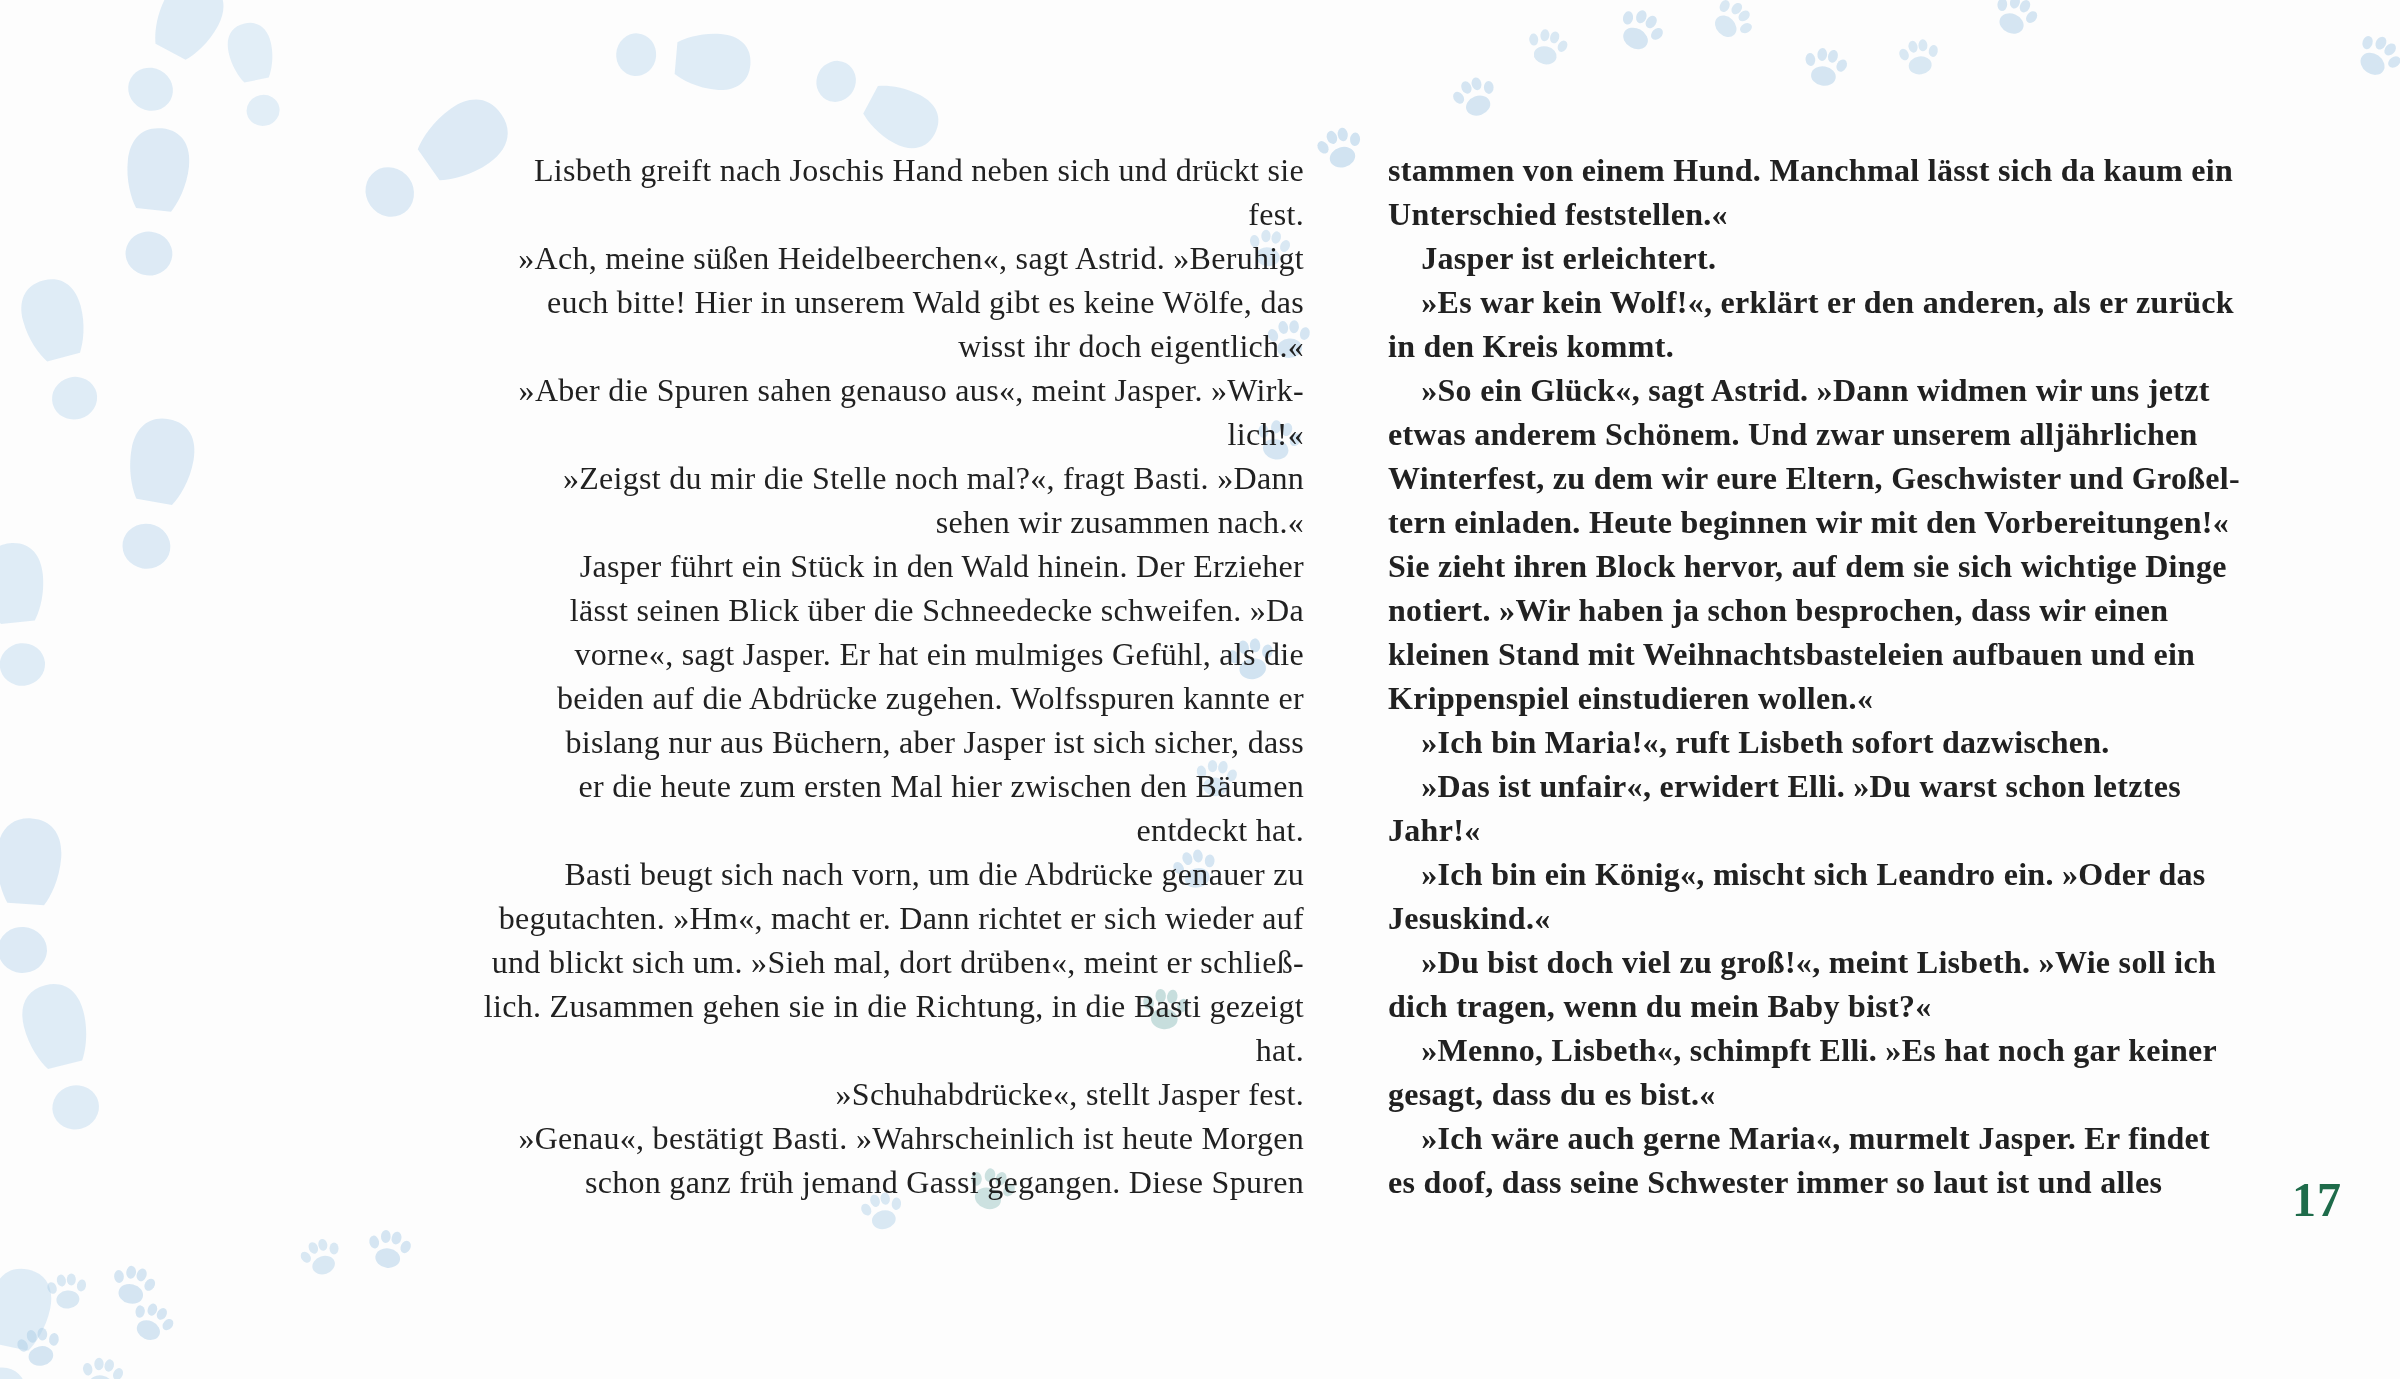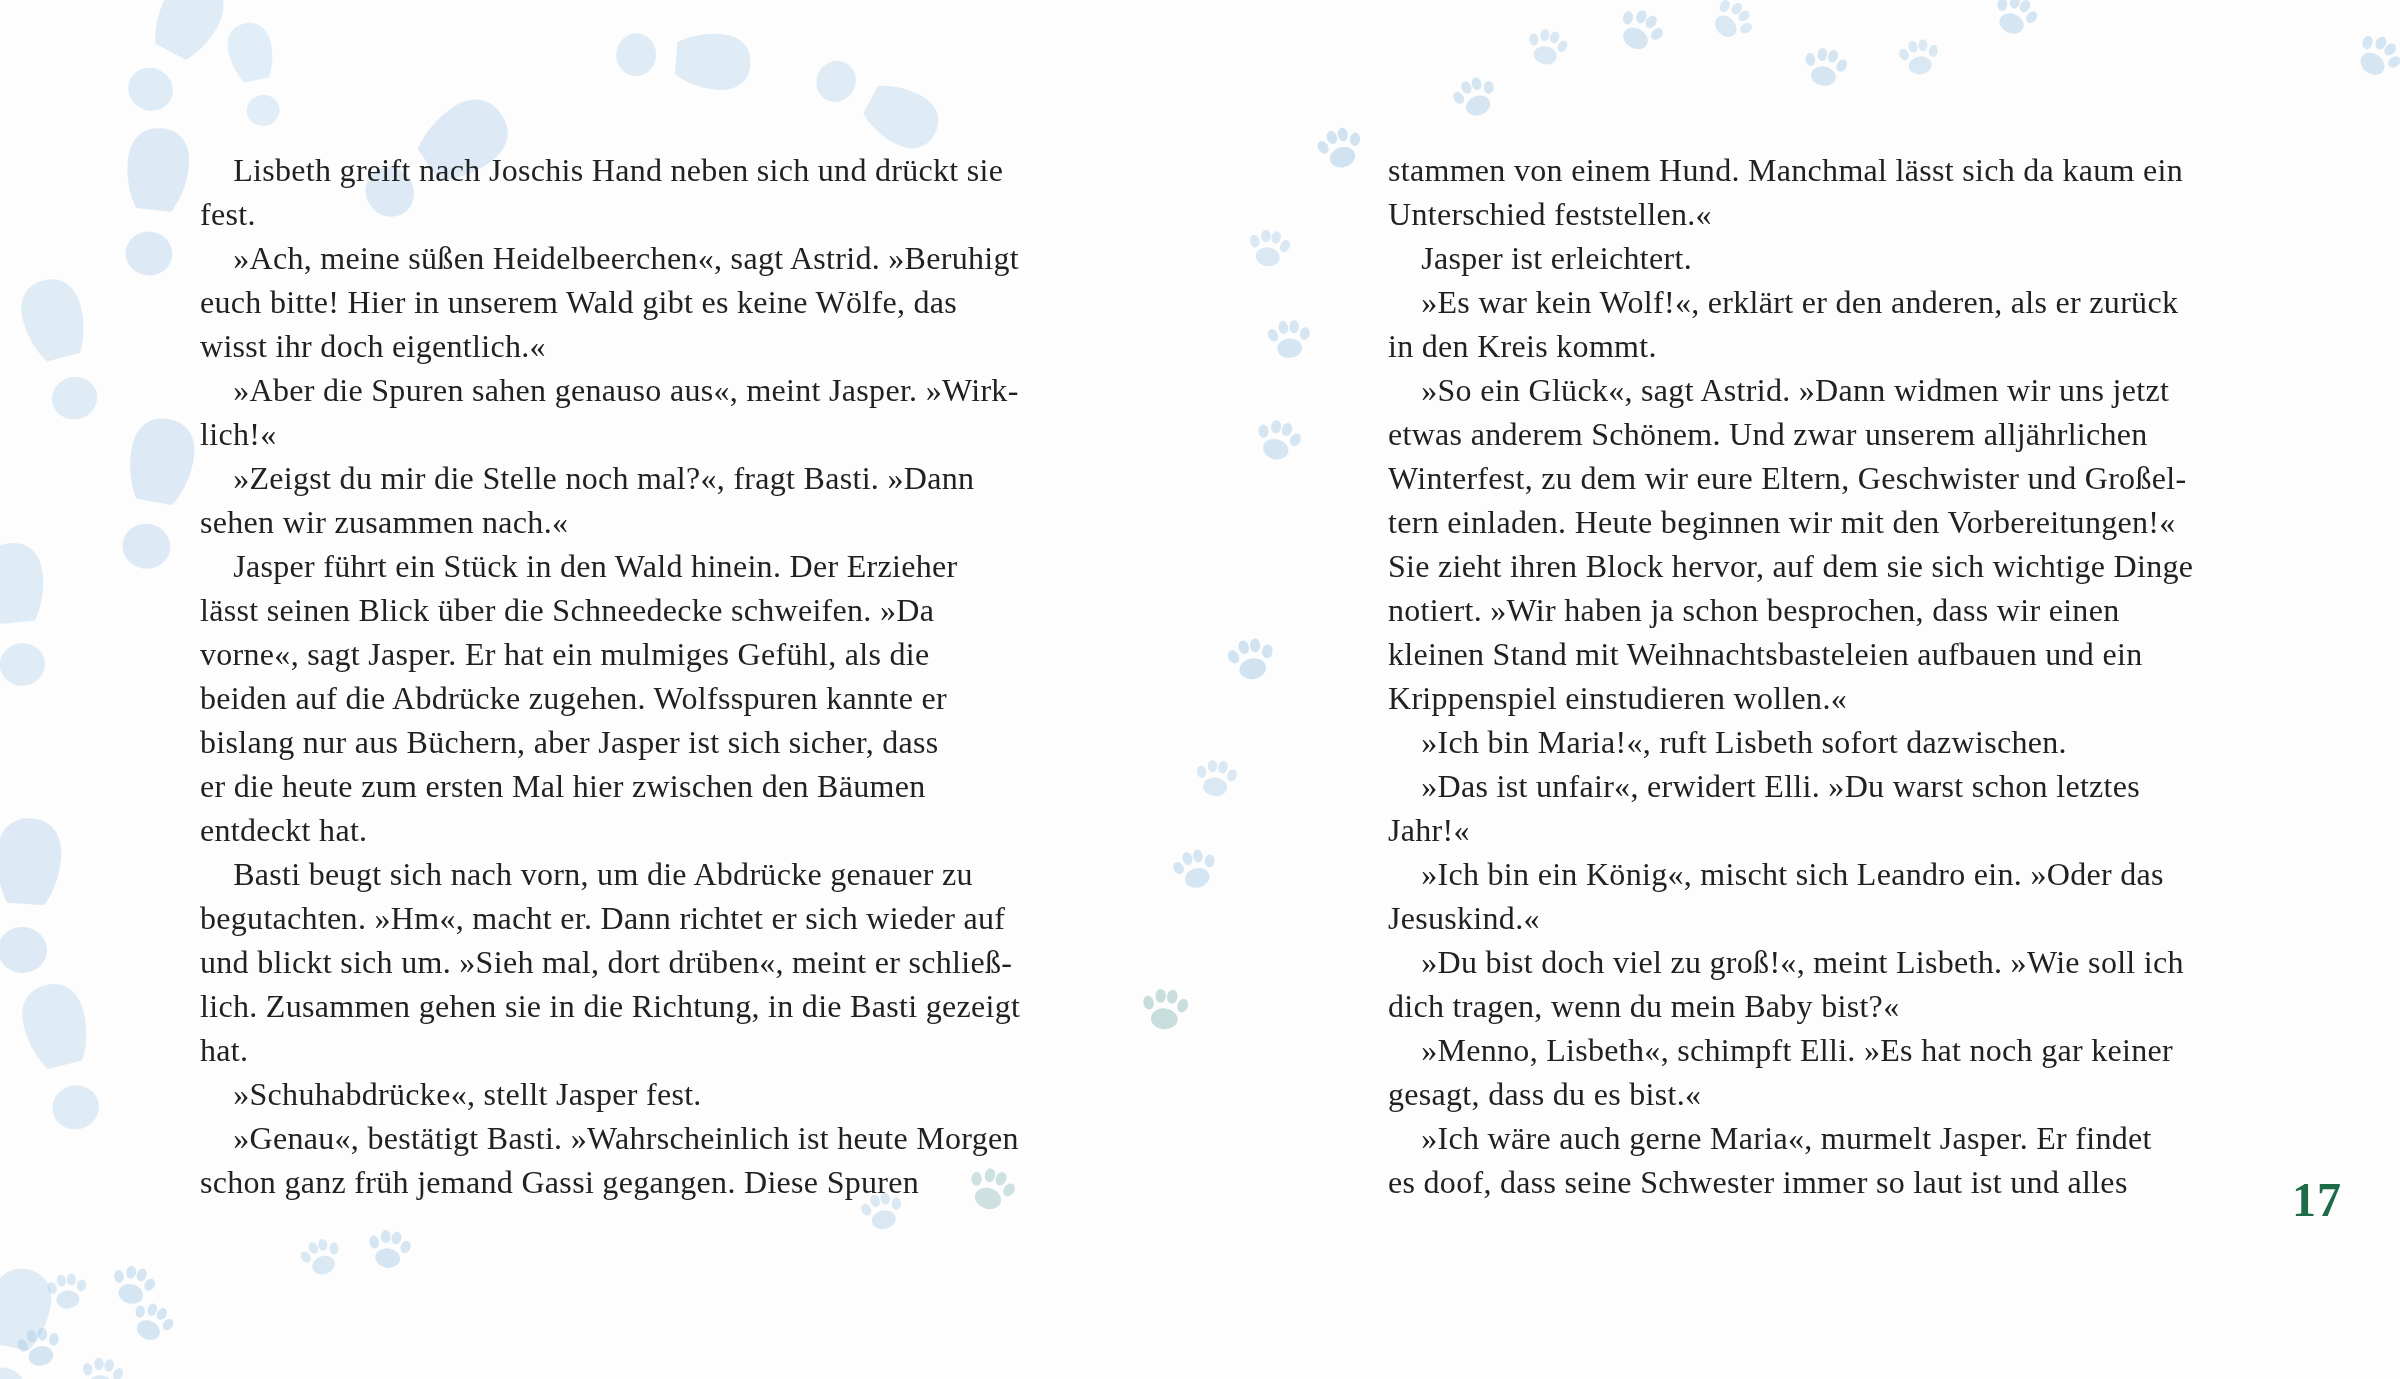--- a/index.html
+++ b/index.html
@@ -17,22 +17,22 @@
     fill: currentColor;
   }
   .page-text {
     position: absolute;
     white-space: pre-wrap;
     font-size: 32px;
     line-height: 44px;
     color: #212121;
     letter-spacing: 0.3px;
   }
-  .left-text  { left: 200px;  top: 148px; width: 1120px; }
-  .right-text { left: 1388px; top: 148px; width: 980px;  }
+  .left-text  { left: 184px;  top: 148px; width: 1120px; text-align: right; }
+  .right-text { left: 1388px; top: 148px; width: 980px; font-weight: bold;  }
   .page-number {
     position: absolute;
     left: 2292px;
     top: 1172px;
     font-size: 48px;
     font-weight: 600;
     color: #1e6b4a;
     letter-spacing: 1px;
   }
   .defs-holder { position: absolute; width: 0; height: 0; overflow: hidden; }

